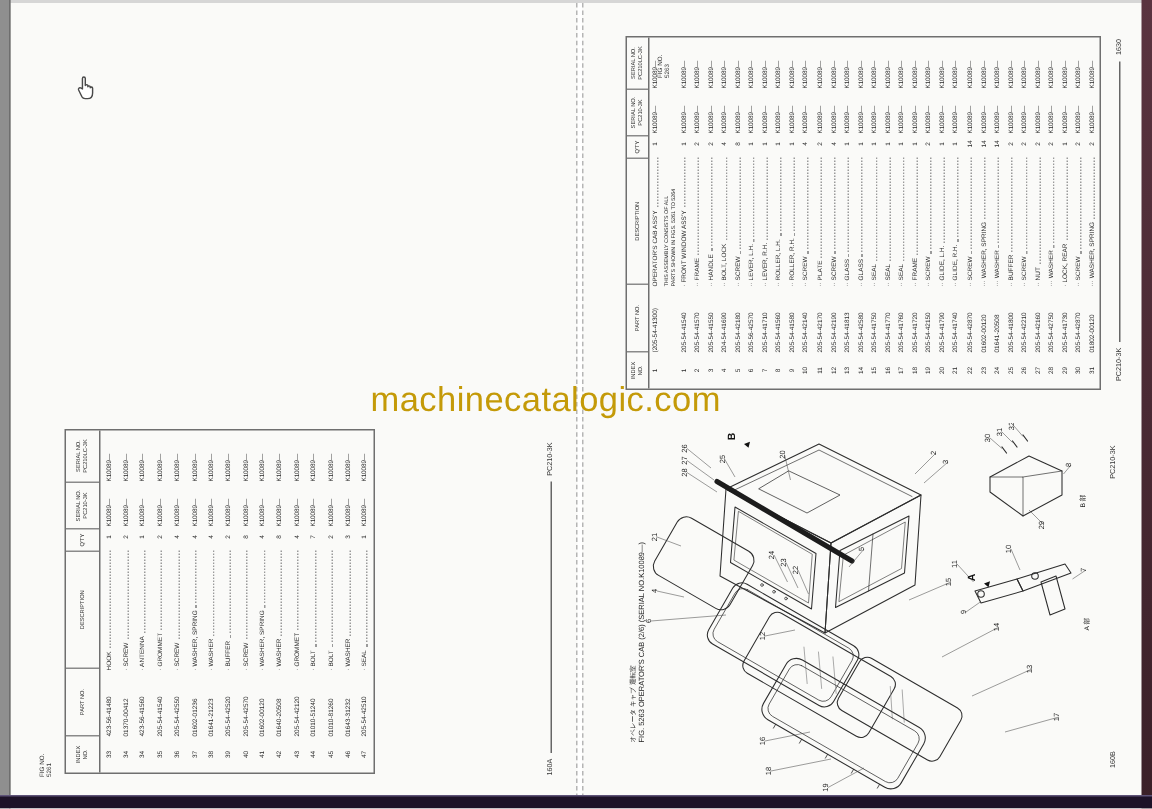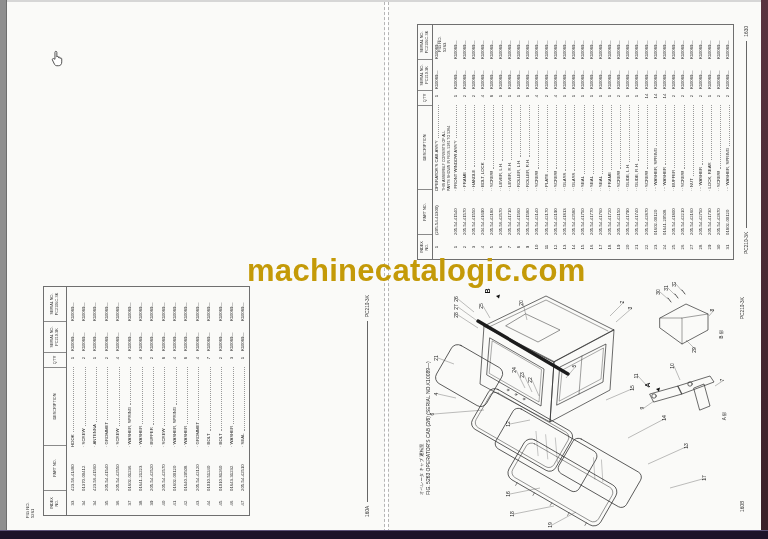--- a/index.html
+++ b/index.html
@@ -36,21 +36,21 @@
   .note{flex-direction:column;align-items:flex-start;justify-content:center;}
   .nl{font-size:3.6px;line-height:1.25;white-space:nowrap;}
 
   .figlab{font-size:4.2px;line-height:1.3;white-space:pre-line;color:#333;}
   .vfoot{display:flex;align-items:center;gap:4px;font-size:4.8px;color:#333;}
   .vfoot .rule{flex:1;border-top:0.8px solid #666;height:0;}
   .vfoot.norule{justify-content:space-between;}
   .dtitle{font-size:5px;line-height:1.25;color:#222;white-space:nowrap;}
   .dtitle .jp{font-size:4.4px;}
 
-  .watermark{position:absolute;left:247px;top:253px;font-size:31px;font-weight:bold;
+  .watermark{position:absolute;left:247px;top:253px;font-size:23px;font-weight:normal;
              color:#c49a08;letter-spacing:0.3px;}
   .cursor-hand{position:absolute;left:42px;top:47px;width:17px;height:18px;}
 </style>
 </head>
 <body>
 
 <div class="edge-top"></div>
 
 <div class="page page-left">
 

